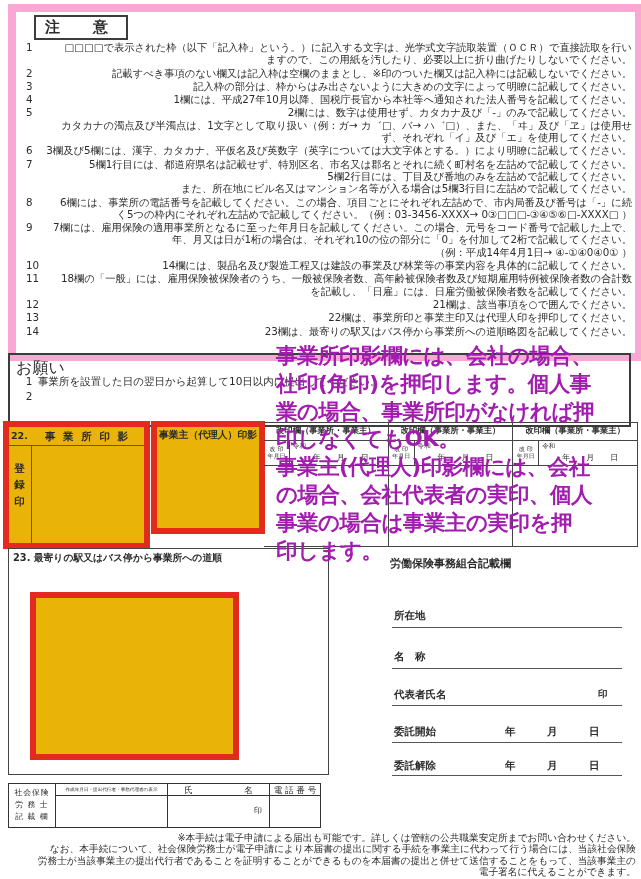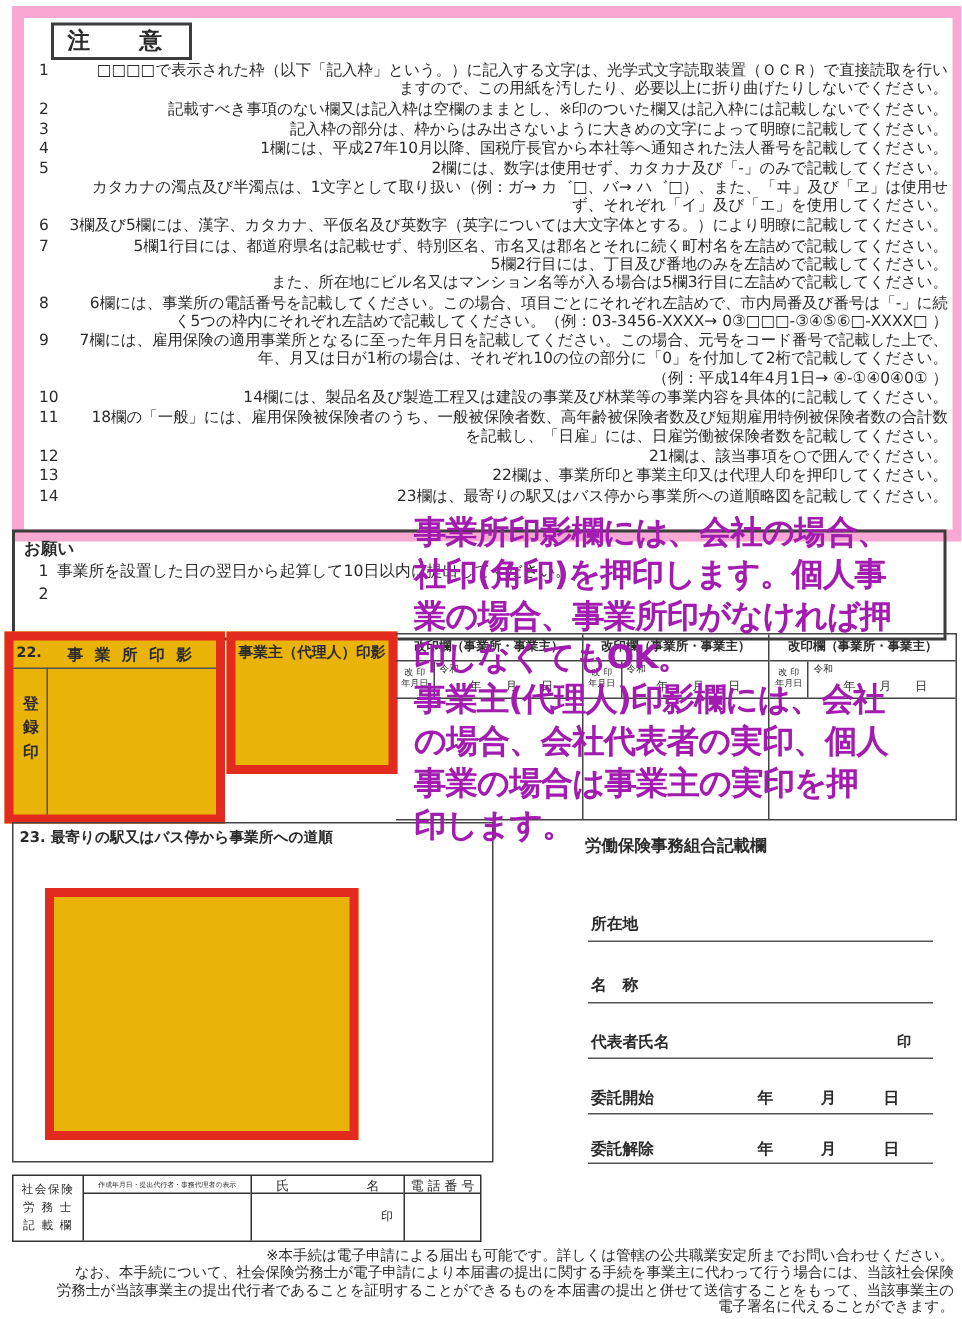--- a/index.html
+++ b/index.html
@@ -11,29 +11,29 @@
   .notice-box{position:absolute;left:8px;top:4px;width:619px;height:341px;border:8px solid #f9a8d4;}
   .notice-title{position:absolute;left:18px;top:3px;border:2px solid #3c3c3c;padding:1px 9px;
         font-size:15px;font-weight:bold;letter-spacing:9px;background:#fff;}
   .notice-list{position:absolute;left:8px;top:29px;right:3px;}
   .n-item{display:flex;margin-bottom:1px;font-size:10.3px;line-height:12.3px;}
   .n-num{flex:none;width:20px;padding-left:2px;}
   .n-text{flex:1;}
 
   
   .request-box{position:absolute;left:8px;top:353px;width:619px;height:70px;border:2px solid #3c3c3c;}
-  .request-title{position:absolute;left:6px;top:3px;font-size:11px;font-weight:bold;}
+  .request-title{position:absolute;left:6px;top:3px;font-size:16px;font-weight:normal;}
   .request-list{position:absolute;left:10px;top:19px;right:4px;}
   .r-item{display:flex;font-size:10.5px;line-height:15px;}
   .r-num{flex:none;width:18px;text-align:center;}
 
   
   .redbox{position:absolute;border:6px solid #e22a1e;background:#eab308;box-sizing:border-box;}
   #rb1{left:3px;top:421px;width:147px;height:128px;}
-  #rb2{left:151px;top:421px;width:114px;height:95px;}
+  #rb2{left:151px;top:421px;width:114px;height:113px;}
   .rb1-top{position:absolute;left:0;top:0;right:0;height:18px;border-bottom:1px solid #555;display:flex;}
   .rb1-num{width:22px;font-size:9.5px;font-weight:bold;padding:3px 0 0 2px;box-sizing:border-box;}
   .rb1-head{flex:1;text-align:center;font-size:10.5px;font-weight:bold;padding-top:3px;letter-spacing:2px;}
   .rb1-vline{position:absolute;left:22px;top:18px;bottom:0;width:0;border-left:1px solid #555;}
   .vert{position:absolute;left:4px;top:28px;writing-mode:vertical-rl;text-orientation:upright;
         font-size:10.5px;font-weight:bold;letter-spacing:16px;}
   .rb2-head{position:absolute;left:0;top:2px;right:0;text-align:center;font-size:9.8px;font-weight:bold;}
 
   .kaiin-wrap{position:absolute;left:264px;top:422px;width:374px;height:125px;display:flex;
         border-top:1.5px solid #444;border-right:1.5px solid #444;border-bottom:1.5px solid #444;box-sizing:border-box;}

